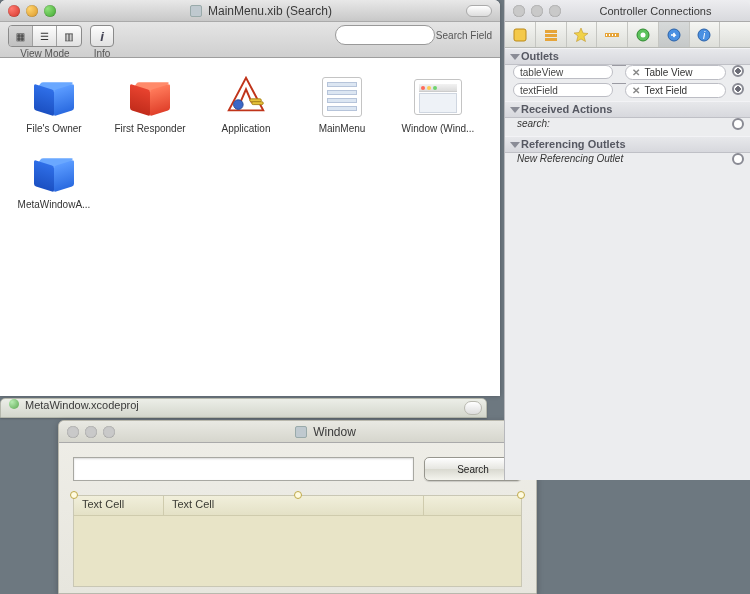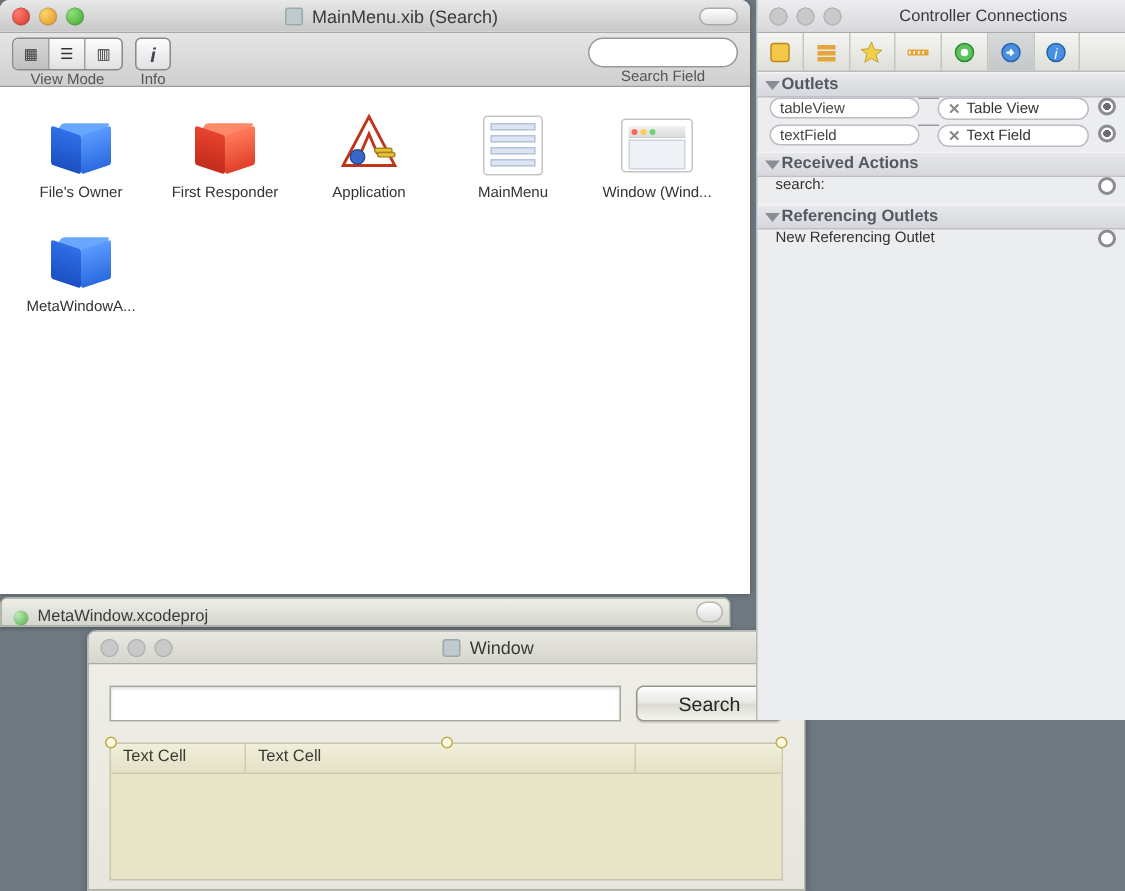--- a/index.html
+++ b/index.html
@@ -20,21 +20,21 @@
 
 .toolbar{height:36px;background:linear-gradient(#e5e5e5,#cfcfcf);border-bottom:1px solid #9e9e9e;display:flex;align-items:flex-start;padding:3px 8px 0 8px;gap:8px;}
 .seg{display:flex;border:1px solid #8a8a8a;border-radius:4px;overflow:hidden;height:22px;background:linear-gradient(#fdfdfd,#e1e1e1);}
 .seg button{width:24px;border:none;border-right:1px solid #a0a0a0;background:transparent;font-size:10px;color:#333;cursor:pointer;}
 .seg button:last-child{border-right:none;}
 .seg button.sel{background:linear-gradient(#d7d7d7,#c0c0c0);}
 .info-btn{width:24px;height:22px;border:1px solid #8a8a8a;border-radius:4px;background:linear-gradient(#fdfdfd,#e1e1e1);font-style:italic;font-weight:bold;color:#445;cursor:pointer;}
 .tool-col{display:flex;flex-direction:column;align-items:center;gap:1px;}
 .tool-lbl{font-size:10px;color:#555;}
 .spacer{flex:1;}
-.search-wrap{display:flex;flex-direction:column;align-items:center;}
+.search-wrap{display:flex;flex-direction:row;align-items:center;}
 .search-field{width:100px;height:20px;border-radius:11px;border:1px solid #999;background:#fff;font-size:11px;padding:0 18px 0 22px;position:relative;}
 .search-shell{position:relative;}
 .mag{position:absolute;left:7px;top:3px;font-size:12px;color:#888;}
 
 .icon-area{padding:12px 8px 8px 8px;display:flex;flex-wrap:wrap;gap:0 4px;}
 .obj{width:92px;height:76px;display:flex;flex-direction:column;align-items:center;justify-content:flex-start;padding-top:4px;}
 .obj .glyph{width:50px;height:46px;display:flex;align-items:center;justify-content:center;}
 .obj .lbl{font-size:10px;color:#333;text-align:center;margin-top:2px;max-width:88px;white-space:nowrap;overflow:hidden;text-overflow:ellipsis;padding:1px 3px;}
 .obj.sel .lbl{background:#ffcc55;border-radius:3px;color:#333;}
 .obj.sel .glyph{background:#d9d9d9;border-radius:6px;}
@@ -51,31 +51,31 @@
 .app-glyph svg{width:46px;height:46px;}
 .menu-glyph, .win-glyph{border:1px solid #c4c4c4;border-radius:3px;background:#fff;padding:4px;}
 .menu-glyph{width:40px;height:40px;display:flex;flex-direction:column;gap:3px;}
 .menu-glyph .line{height:5px;background:#dce6f2;border:1px solid #b6c4da;}
 .win-glyph{width:48px;height:36px;}
 .win-glyph .tbar{height:8px;background:linear-gradient(#f2f2f2,#dcdcdc);border-bottom:1px solid #ccc;display:flex;align-items:center;gap:2px;padding-left:2px;}
 .win-glyph .tbar span{width:4px;height:4px;border-radius:50%;}
 .win-glyph .body{height:20px;background:#eef2f7;border:1px solid #cfd6e0;margin-top:1px;}
 
 
-.proj-bar{position:absolute;left:0;top:398px;width:487px;height:20px;background:linear-gradient(#eceee8,#d4d7cd);border:1px solid #b5b8ac;border-radius:5px 5px 0 0;display:flex;align-items:flex-end;padding:0 8px;font-size:11px;color:#3a3a3a;box-shadow:0 1px 2px rgba(0,0,0,.2);}
+.proj-bar{position:absolute;left:0;top:398px;width:487px;height:20px;background:linear-gradient(#eceee8,#d4d7cd);border:1px solid #b5b8ac;border-radius:5px 5px 0 0;display:flex;align-items:flex-start;padding:0 8px;font-size:11px;color:#3a3a3a;box-shadow:0 1px 2px rgba(0,0,0,.2);}
 .proj-bar .dot{width:10px;height:10px;border-radius:50%;background:radial-gradient(circle at 30% 30%,#b7ecb2,#5aa64f);margin-right:6px;}
 .proj-fade{position:absolute;right:4px;top:2px;width:18px;height:14px;border:1px solid #b9b9b0;border-radius:8px;background:linear-gradient(#fff,#ddd);}
 
 
 .win2{position:absolute;left:58px;top:420px;width:479px;height:174px;background:linear-gradient(#efeee8,#e7e6de);border:1px solid #b9b8ad;border-radius:6px 6px 0 0;box-shadow:0 2px 6px rgba(0,0,0,.25);}
 .win2 .titlebar{background:linear-gradient(#e9e9e3,#d6d6cd);}
 .win2 .content{padding:14px;}
 .hstack{display:flex;gap:10px;align-items:center;}
 .txtfield{flex:1;height:24px;border:1px solid #a8a8a2;background:#fff;border-radius:0px;padding:0 6px;font-size:12px;box-shadow:inset 0 1px 2px rgba(0,0,0,.15);}
-.aqua-btn{width:98px;height:24px;border:1px solid #97968e;border-radius:5px;background:linear-gradient(#fefefe,#e7e7e2 48%,#dadad1 52%,#f4f4ee);font-size:13px;color:#222;cursor:pointer;box-shadow:inset 0 1px 0 #fff,0 1px 1px rgba(0,0,0,.15);}
+.aqua-btn{width:98px;height:24px;border:1px solid #97968e;border-radius:5px;background:linear-gradient(#fefefe,#e7e7e2 48%,#dadad1 52%,#f4f4ee);font-size:10px;color:#222;cursor:pointer;box-shadow:inset 0 1px 0 #fff,0 1px 1px rgba(0,0,0,.15);}
 .tbl-wrap{margin-top:14px;border:1px solid #c9c7b4;background:#e8e4c7;height:92px;position:relative;}
 .tbl-head{height:20px;background:linear-gradient(#f1efdb,#e4e1c6);border-bottom:1px solid #cfcbad;display:flex;}
 .tbl-head .col{border-right:1px solid #cfcbad;padding:2px 8px;font-size:11px;color:#3b3b35;}
 .tbl-head .col:nth-child(1){width:90px;}
 .tbl-head .col:nth-child(2){width:260px;}
 .resize-dot{position:absolute;top:-5px;width:8px;height:8px;border:1px solid #bfa94a;background:#fffbe0;border-radius:50%;}
 .resize-dot.l{left:-4px;} .resize-dot.m{left:50%;margin-left:-4px;} .resize-dot.r{right:-4px;}
 
 
 .insp{position:absolute;left:504px;top:0;width:246px;height:480px;background:#ecedef;border-left:1px solid #b7b8bc;}
@@ -89,21 +89,21 @@
 
 .section-hdr{height:17px;background:linear-gradient(#e7e8eb,#d7d8dd);border-top:1px solid #f3f3f6;border-bottom:1px solid #bfc0c6;font-size:11px;font-weight:bold;color:#565862;padding:1px 6px 0 16px;position:relative;}
 .section-hdr::before{content:"";position:absolute;left:5px;top:5px;border-left:5px solid transparent;border-right:5px solid transparent;border-top:6px solid #8a8c96;}
 .row{display:flex;align-items:flex-start;height:18px;padding:0 6px 0 8px;font-size:10px;color:#333;}
 .row .field{flex:0 0 100px;height:14px;border:1px solid #bcbdc4;border-radius:8px;background:#fff;padding:0 6px;display:flex;align-items:center;font-size:10px;color:#444;}
 .row .link{flex:0 0 14px;height:3px;border-top:1px solid #9a9aa2;margin:0 -1px;}
 .row .dest{flex:1;height:15px;border:1px solid #bcbdc4;border-radius:8px;background:#fff;padding:0 4px 0 6px;display:flex;align-items:center;gap:4px;font-size:10px;}
 .row .dest .x{font-weight:bold;color:#888;cursor:pointer;}
 .row .port{width:12px;height:12px;border:2px solid #8a8b94;border-radius:50%;margin-left:6px;background:#fff;}
 .row .port.filled{background:radial-gradient(circle at center,#6a6b75 45%,#fff 46%);}
-.row.simple .name{flex:1;padding-left:4px;}
+.row.simple .name{flex:1;padding-left:4px;font-style:italic;}
 
 </style>
 </head>
 <body>
 
 <div class="xib-win">
   <div class="titlebar">
     <div class="traffic">
       <div class="tl r"></div>
       <div class="tl y"></div>

